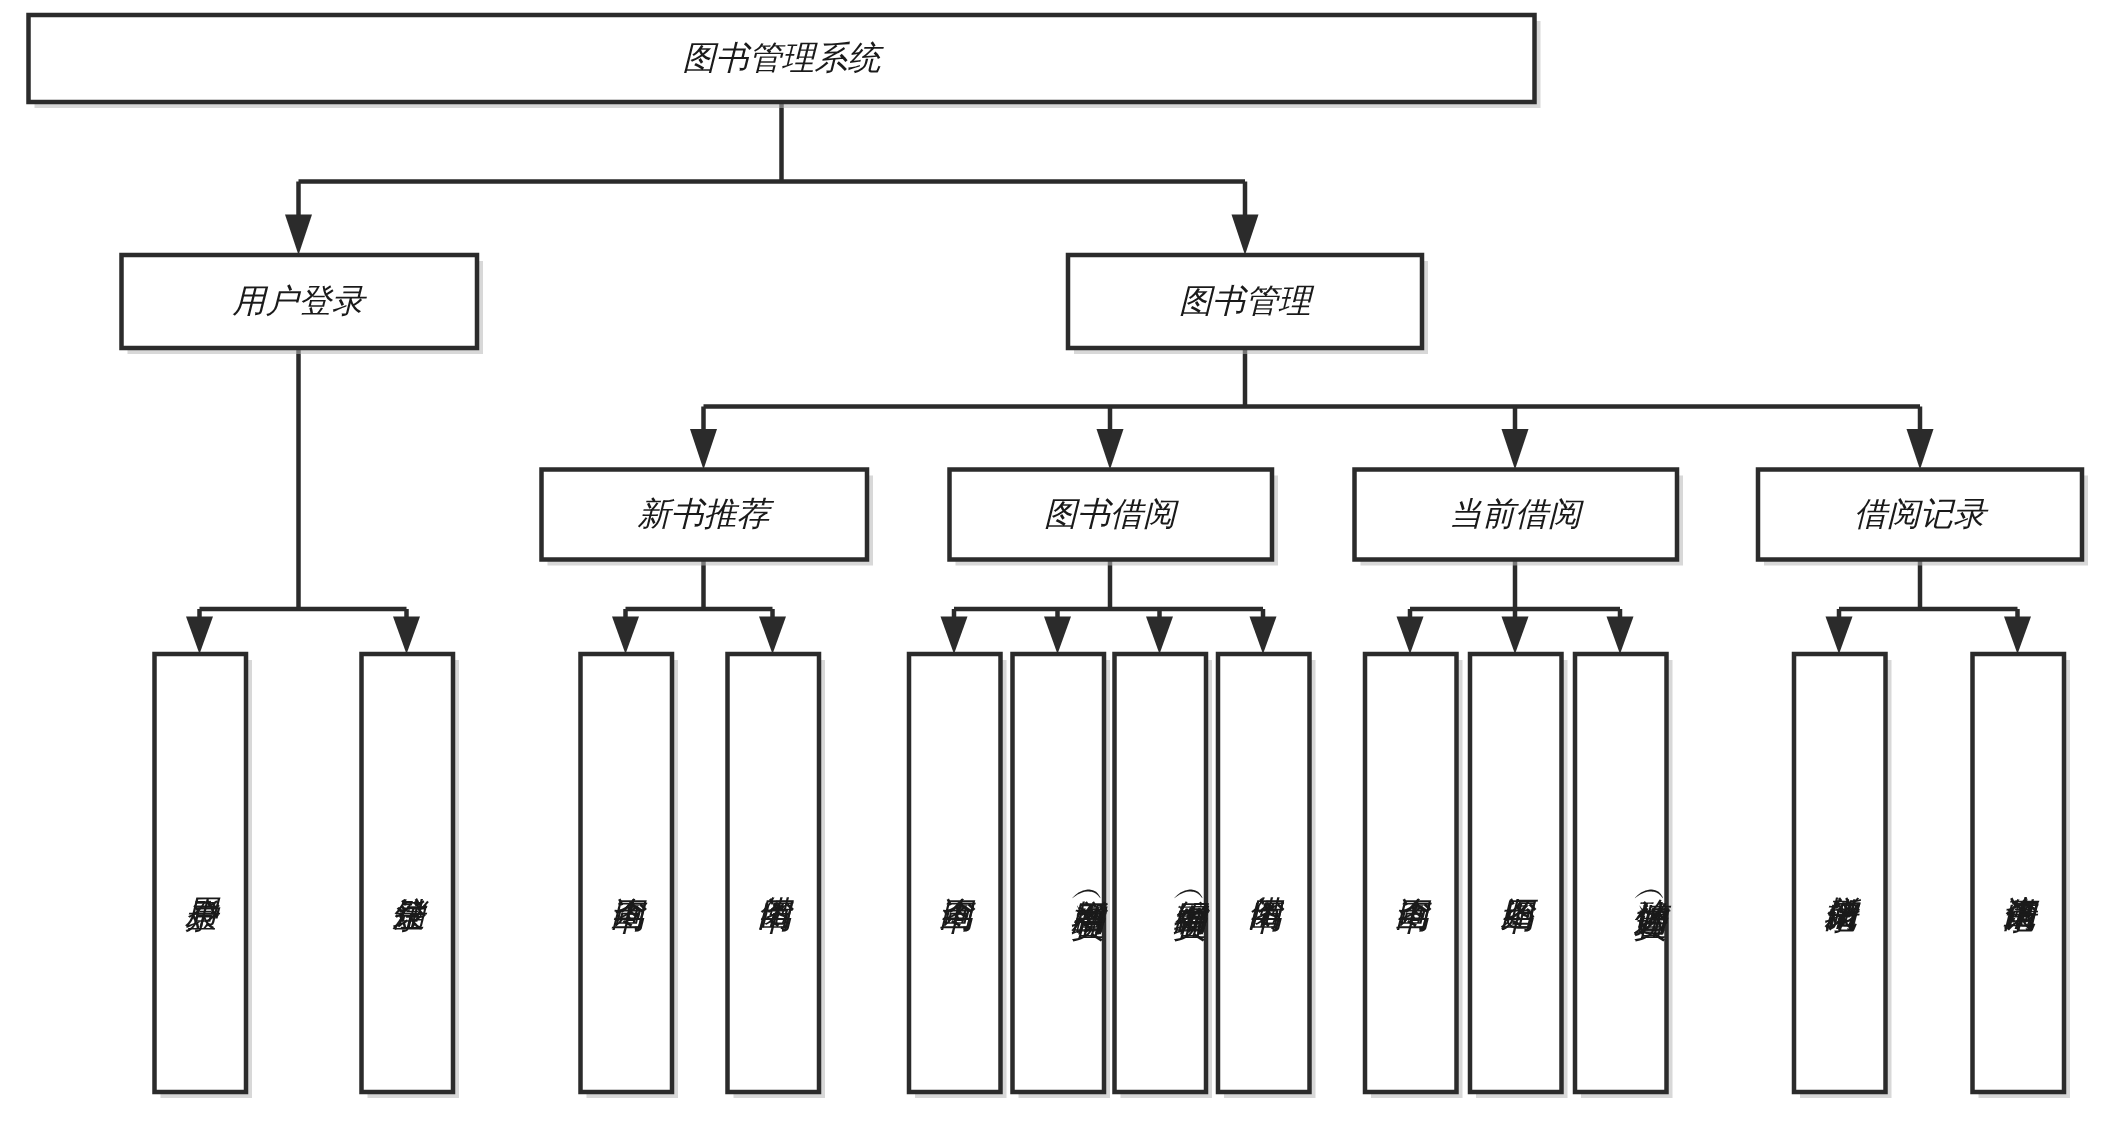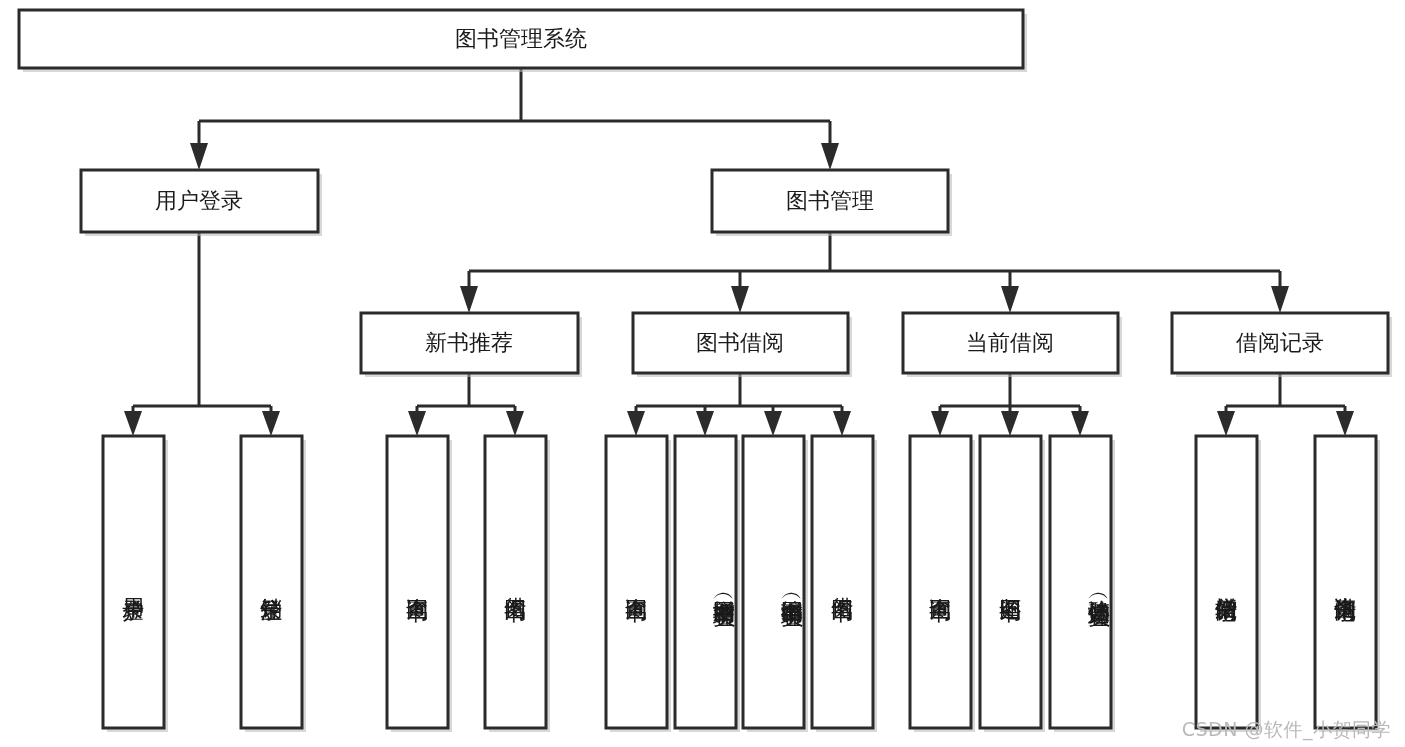--- a/index.html
+++ b/index.html
@@ -11,20 +11,21 @@
     width: 1405px;
     height: 747px;
     font-family: "DejaVu Sans", "Liberation Sans", sans-serif;
     overflow: hidden;
     position: relative;
   }
   #diagram-root {
     position: relative;
     width: 1405px;
     height: 747px;
+    font-style: italic;
   }
   svg.flow {
     position: absolute;
     top: 0;
     left: 0;
     width: 1405px;
     height: 747px;
     display: block;
   }
   .node-box {
@@ -281,15 +282,14 @@
   <div class="label-vertical" style="left:910px; top:436px; width:61px; height:292px;">查询图书</div>
 
   <div class="label-vertical" style="left:980px; top:436px; width:61px; height:292px;">归还图书</div>
 
   <div class="label-vertical" style="left:1050px; top:440px; width:61px; height:292px; align-items:flex-start;">确认归还（管理员）</div>
 
   <div class="label-vertical" style="left:1196px; top:436px; width:61px; height:292px;">新增借阅记录</div>
 
   <div class="label-vertical" style="left:1315px; top:436px; width:61px; height:292px;">查询借阅记录</div>
 
-  <div class="watermark">CSDN @软件_小贺同学</div>
 
 </div>
 
 </body></html>

